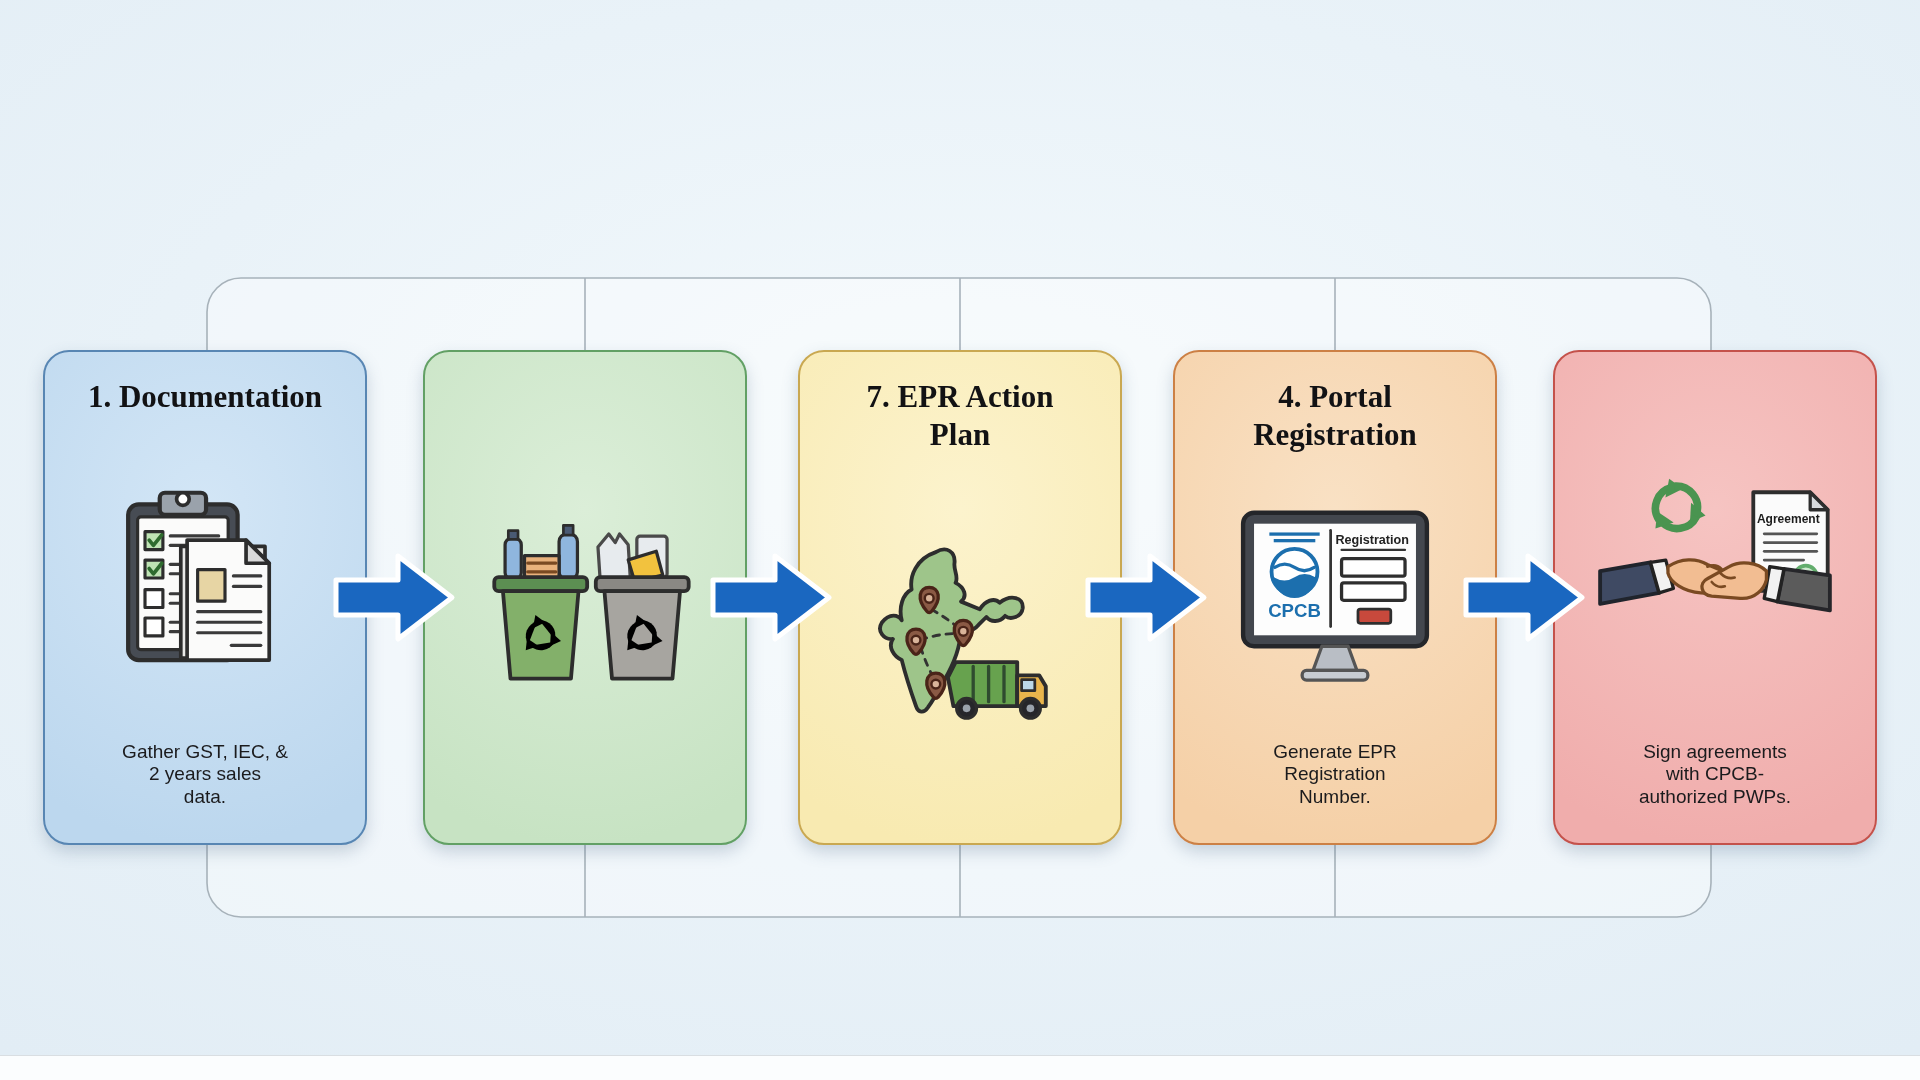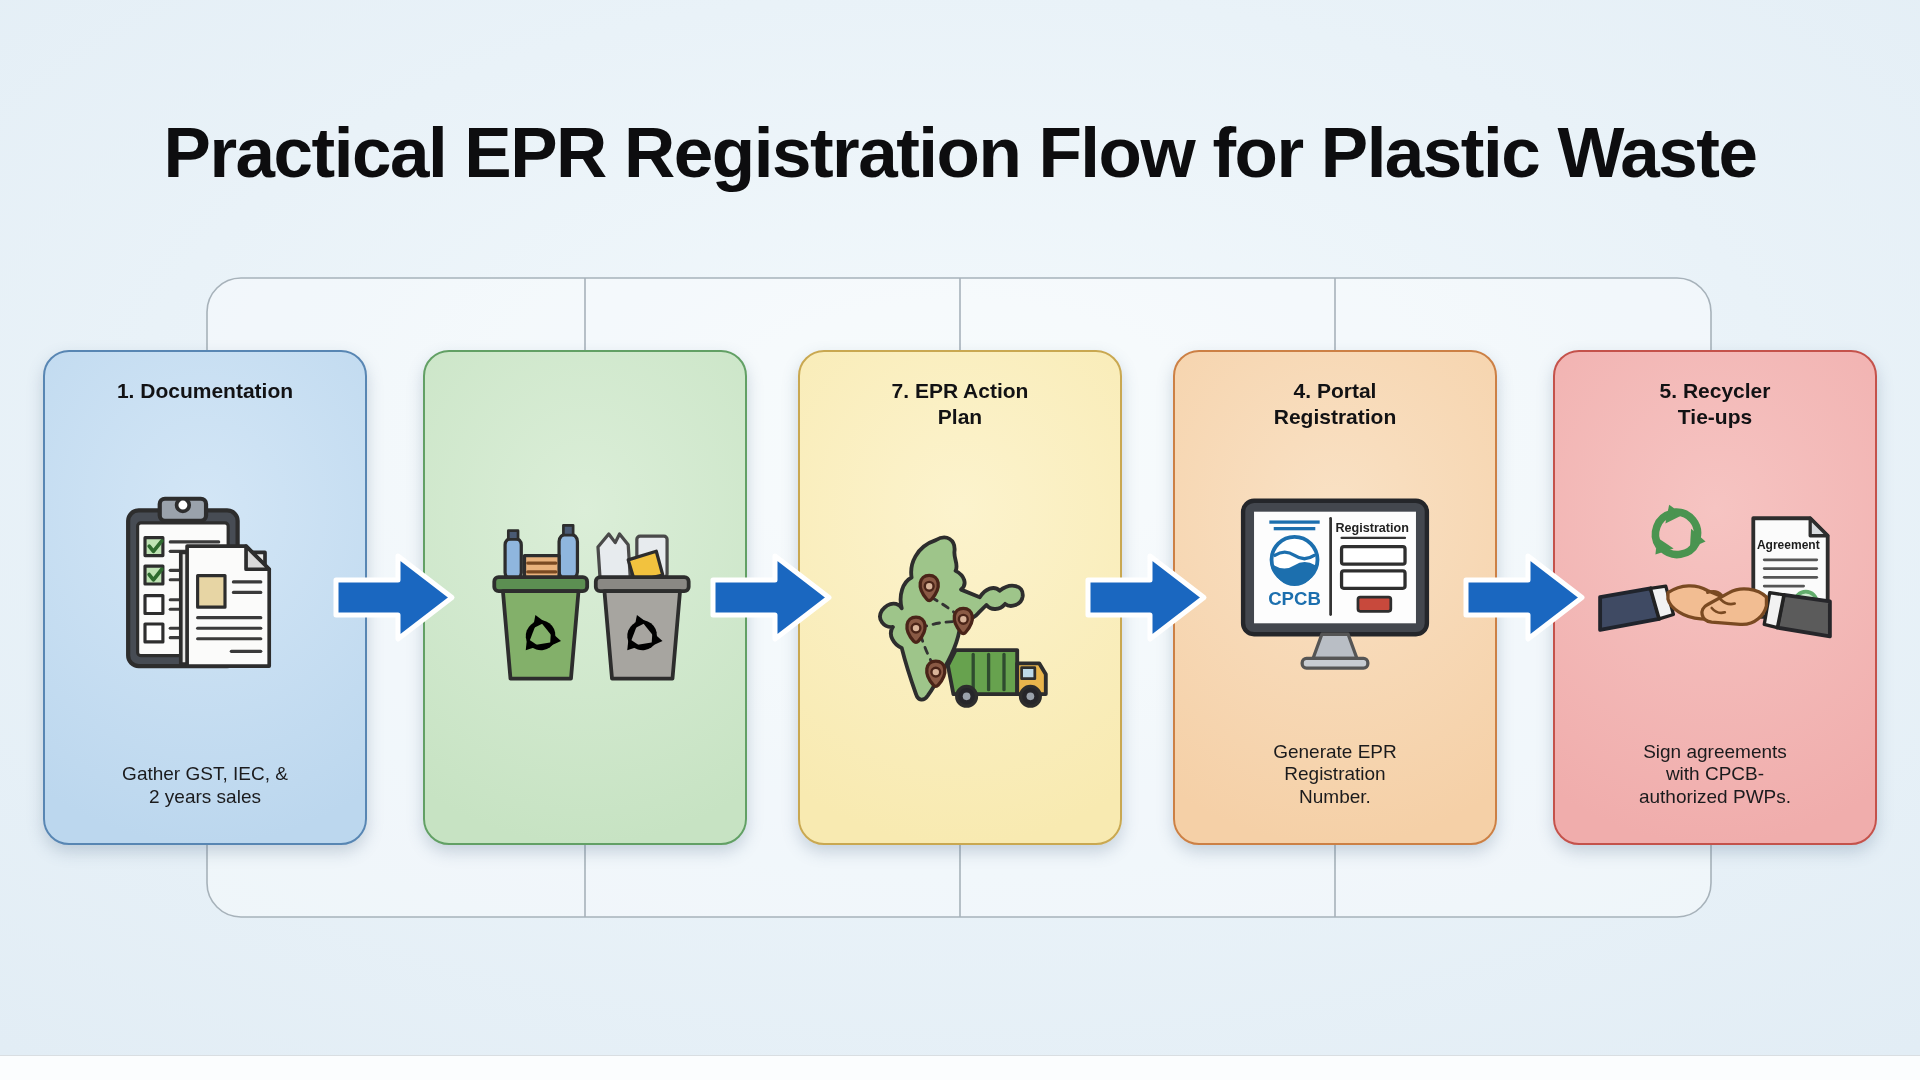--- a/index.html
+++ b/index.html
@@ -17,21 +17,21 @@
     font-size:71px;font-weight:700;letter-spacing:-1.5px;color:#0d0d0f;
   }
   .step-card{
     position:absolute;top:350px;width:324px;height:495px;box-sizing:border-box;
     border-radius:26px;border:2.5px solid var(--border,#888);
     background:radial-gradient(ellipse 130% 95% at 50% 32%, var(--fill-light,#eee) 0%, var(--fill,#ddd) 72%);
     box-shadow:0 7px 16px rgba(70,100,130,.25);
     display:flex;flex-direction:column;align-items:center;padding:26px 8px 18px;
   }
   .s0{left:43px}.s1{left:423px}.s2{left:798px}.s3{left:1173px}.s4{left:1553px}
-  .step-title{margin:0;font-size:21px;line-height:1.22;font-weight:700;color:#121214;text-align:center;}
+  .step-title{margin:0;font-size:31px;line-height:1.22;font-weight:700;color:#121214;text-align:center;font-family:Liberation Serif, serif;}
   .step-title span{display:block;}
   .step-icon{flex:1;display:flex;align-items:center;justify-content:center;width:100%;}
   .step-body{margin:0 0 16px;font-size:19px;line-height:1.2;color:#1b1b1d;text-align:center;}
   .step-body span{display:block;}
   .arrow{position:absolute;top:547px;width:126px;height:101px;}
   .a0{left:332px}.a1{left:709px}.a2{left:1084px}.a3{left:1462px}
   .arrow polygon{fill:var(--arrow-color,#1a67c0);stroke:#fff;stroke-width:5;stroke-linejoin:round;}
   .bottom-strip{position:absolute;left:0;bottom:0;width:100%;height:24px;background:#fbfdfe;border-top:1px solid #d9dee2;}
 
   
@@ -46,21 +46,20 @@
 
 <div class="stage">
 
   <svg class="frame-svg" width="1920" height="1080">
     <rect x="207" y="278" width="1504" height="639" rx="34"></rect>
     <line x1="585" y1="278" x2="585" y2="917"></line>
     <line x1="960" y1="278" x2="960" y2="917"></line>
     <line x1="1335" y1="278" x2="1335" y2="917"></line>
   </svg>
 
-  <h1 class="title">Practical EPR Registration Flow for Plastic Waste</h1>
 
   <section class="step-card s0" style="--fill: #bcd7ee; --fill-light: #d3e6f6; --border: #5886b3;">
     <h2 class="step-title">
       <span>1. Documentation</span>
     </h2>
     <div class="step-icon">
       <svg class="ic" width="200" height="186" viewBox="0 0 190 176">
         <g class="ol" stroke-width="4">
           <rect x="22" y="18" width="104" height="148" rx="10" style="fill:var(--clipboard-dark)"></rect>
           <rect x="31" y="30" width="86" height="126" rx="3" style="fill:var(--paper)" stroke-width="3"></rect>
@@ -93,20 +92,21 @@
               <line x1="88" y1="130" x2="148" y2="130"></line>
             <line x1="88" y1="140" x2="148" y2="140"></line>
               <line x1="120" y1="152" x2="148" y2="152"></line>
           </g>
         </g>
       </svg>
     </div>
     <p class="step-body">
       <span>Gather GST, IEC, &amp;</span>
       <span>2 years sales</span>
+      <span>data.</span>
     </p>
   </section>
 
   <section class="step-card s1" style="--fill: #c7e3c3; --fill-light: #dbeed8; --border: #62a065;">
     <div class="step-icon">
       <svg class="ic" width="216" height="184" viewBox="0 0 200 170">
         <defs>
           <g id="recy">
             <g>
                 <path d="M-14,10 A17,17 0 0 1 -4,-16"></path>
@@ -226,24 +226,20 @@
       </svg>
     </div>
     <p class="step-body">
       <span>Generate EPR</span>
       <span>Registration</span>
       <span>Number.</span>
     </p>
   </section>
 
   <section class="step-card s4" style="--fill: #f0adac; --fill-light: #f6c4c2; --border: #c4524b;">
-    <h2 class="step-title">
-      <span>5. Recycler</span>
-      <span>Tie-ups</span>
-    </h2>
     <div class="step-icon">
       <svg class="ic" width="240" height="186" viewBox="0 0 210 170">
 
         <g class="ol">
           <path d="M140,24 h52 l16,16 v74 h-68 z" fill="#fbfbfb" stroke-width="3.5"></path>
           <path d="M192,24 l16,16 h-16 z" fill="#d8dbde" stroke-width="3"></path>
           <text class="svgtxt" x="172" y="52" text-anchor="middle" font-size="11" font-weight="bold" fill="#1c1c1c" stroke="none">Agreement</text>
           <g stroke="#555" stroke-width="2.5">
             <line x1="150" y1="62" x2="198" y2="62"></line>
             <line x1="150" y1="70" x2="198" y2="70"></line>

